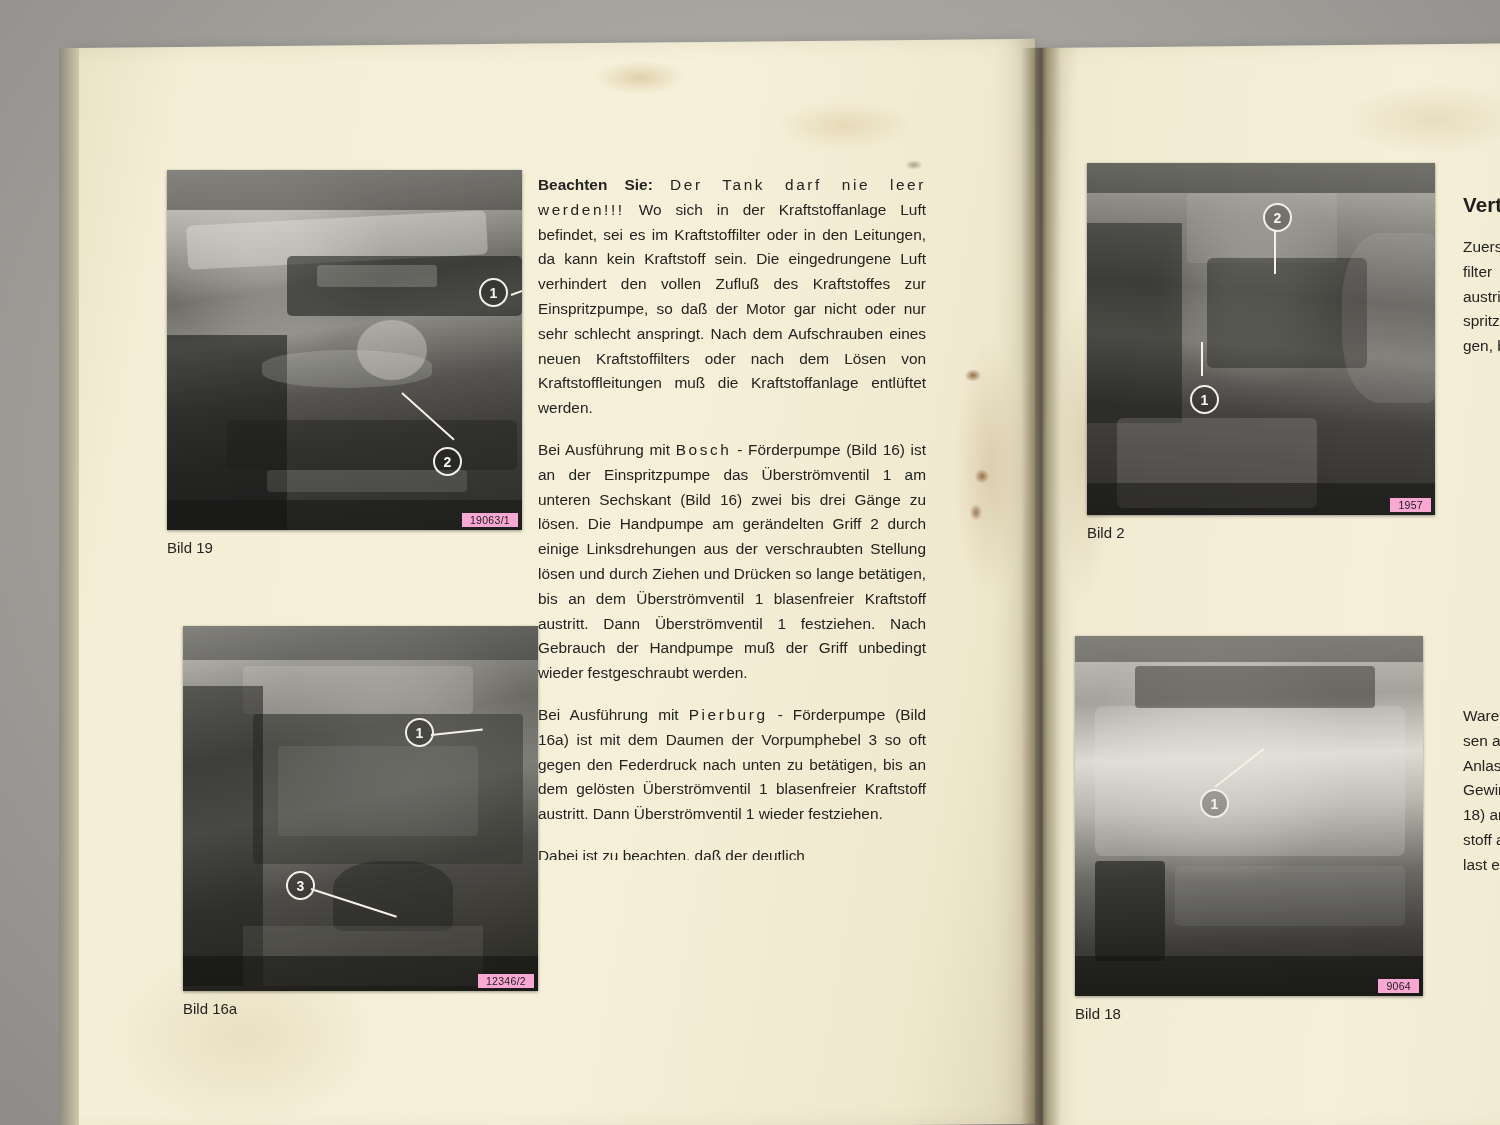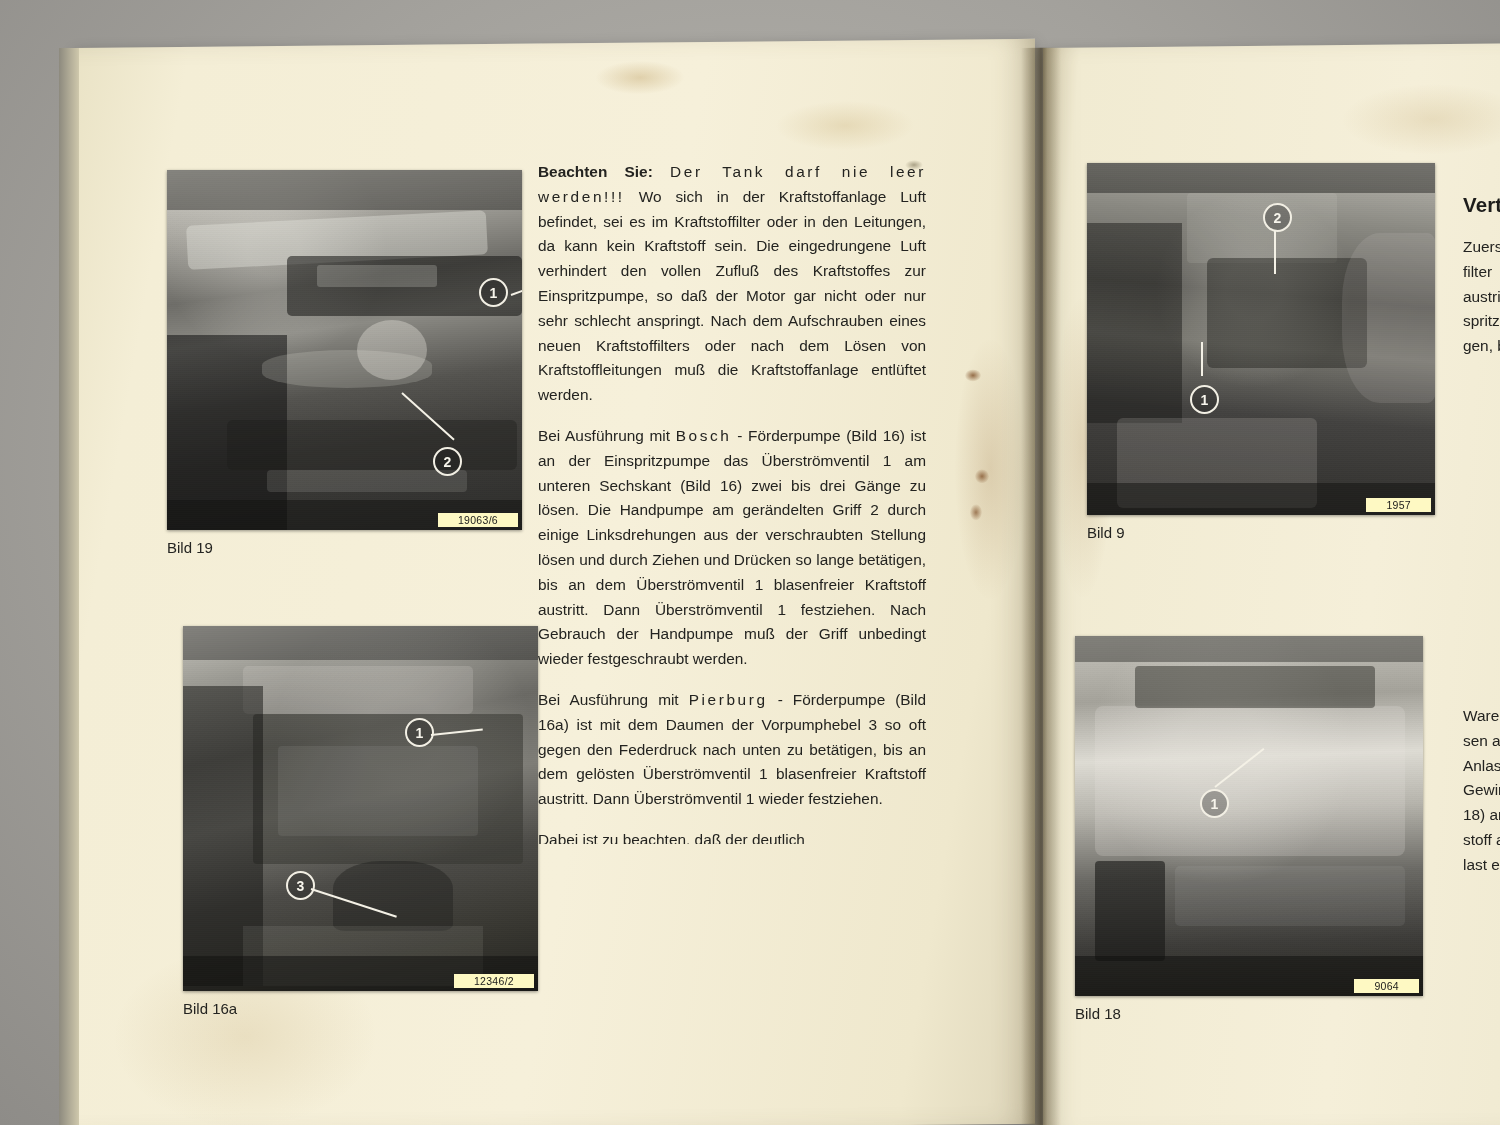--- a/index.html
+++ b/index.html
@@ -46,32 +46,32 @@
   .col-right-text{position:absolute;left:1388px;top:145px;width:120px;}
 
   h2.red{
     color:#c4281e;font-size:20.5px;font-weight:bold;margin:0 0 22px 0;
     letter-spacing:.1px;font-family:"Liberation Sans",sans-serif;
   }
   h3.sub{
     color:#1d1d1b;font-size:20px;font-weight:bold;margin:30px 0 14px 0;
   }
   p.body{
-    color:#232320;font-size:15.4px;line-height:1.61;margin:4px 0 16px 0;
+    color:#232320;font-size:15.4px;line-height:1.61;margin:17px 0 16px 0;
     text-align:justify;
   }
   .sp{letter-spacing:2.6px;}
   .bold{font-weight:bold;}
   
   .fig{position:absolute;}
   .fig .frame{position:relative;overflow:hidden;background:#3a3a38;
     box-shadow:0 1px 3px rgba(0,0,0,.4);}
   .cap{font-size:15px;color:#242421;margin-top:9px;}
-  .figno{position:absolute;right:4px;bottom:3px;background:#fef9c3;color:#1b1b1a;
-    font-size:10.5px;padding:1px 20px;letter-spacing:.3px;}
+  .figno{position:absolute;right:4px;bottom:3px;background:#f9a8d4;color:#1b1b1a;
+    font-size:10.5px;padding:1px 8px;letter-spacing:.3px;}
   .callout{position:absolute;width:25px;height:25px;border-radius:50%;
     border:2px solid #f2efe4;color:#f7f5ec;font-size:14px;font-weight:bold;
     display:flex;align-items:center;justify-content:center;
     background:rgba(25,25,25,.30);}
   .lead{position:absolute;background:#f4f1e6;height:2px;transform-origin:left center;}
 
   
   .photo{position:absolute;inset:0;}
   .b16{
     background:
@@ -145,21 +145,21 @@
         </div>
 
         <div class="callout" style="left:312px;top:108px;">
             <span>1</span>
           </div>
         <div class="lead" style="left:300px;top:124px;width:44px;transform:rotate(160deg);transform-origin:right center;"></div>
         <div class="callout" style="left:266px;top:277px;">
             <span>2</span>
           </div>
         <div class="lead" style="left:235px;top:222px;width:70px;transform:rotate(42deg);"></div>
-        <div class="figno">19063/6</div>
+        <div class="figno">19063/1</div>
       </div>
       <div class="cap">Bild 19</div>
     </div>
 
     <div class="fig" style="left:108px;top:578px;">
       <div class="frame" style="width:355px;height:365px;">
         <div class="photo b16a">
           <div class="dark-band" style="left:0;top:0;width:100%;height:34px;background:rgba(26,26,24,.4);"></div>
           <div class="light-band" style="left:60px;top:40px;width:230px;height:48px;border-radius:5px;opacity:.45;"></div>
           <div class="dark-band" style="left:70px;top:88px;width:270px;height:150px;background:rgba(55,55,50,.55);border-radius:4px;"></div>
@@ -211,21 +211,21 @@
         <div class="callout" style="left:176px;top:40px;">
             <span>2</span>
           </div>
         <div class="lead" style="left:188px;top:66px;width:44px;transform:rotate(90deg);transform-origin:left center;"></div>
         <div class="callout" style="left:103px;top:222px;">
             <span>1</span>
           </div>
         <div class="lead" style="left:115px;top:212px;width:34px;transform:rotate(-90deg);transform-origin:left center;"></div>
         <div class="figno">1957</div>
       </div>
-      <div class="cap">Bild 9</div>
+      <div class="cap">Bild 2</div>
     </div>
 
     <div class="fig" style="left:1000px;top:588px;">
       <div class="frame" style="width:348px;height:360px;">
         <div class="photo b18">
           <div class="dark-band" style="left:0;top:0;width:100%;height:26px;background:rgba(24,24,22,.4);"></div>
           <div class="light-band" style="left:20px;top:70px;width:310px;height:150px;opacity:.55;border-radius:8px;"></div>
           <div class="dark-band" style="left:60px;top:30px;width:240px;height:42px;background:rgba(45,45,40,.5);border-radius:4px;"></div>
           <div class="dark-band" style="left:20px;top:225px;width:70px;height:100px;background:rgba(22,22,20,.6);border-radius:4px;"></div>
           <div class="light-band" style="left:100px;top:230px;width:230px;height:60px;opacity:.22;border-radius:5px;"></div>

